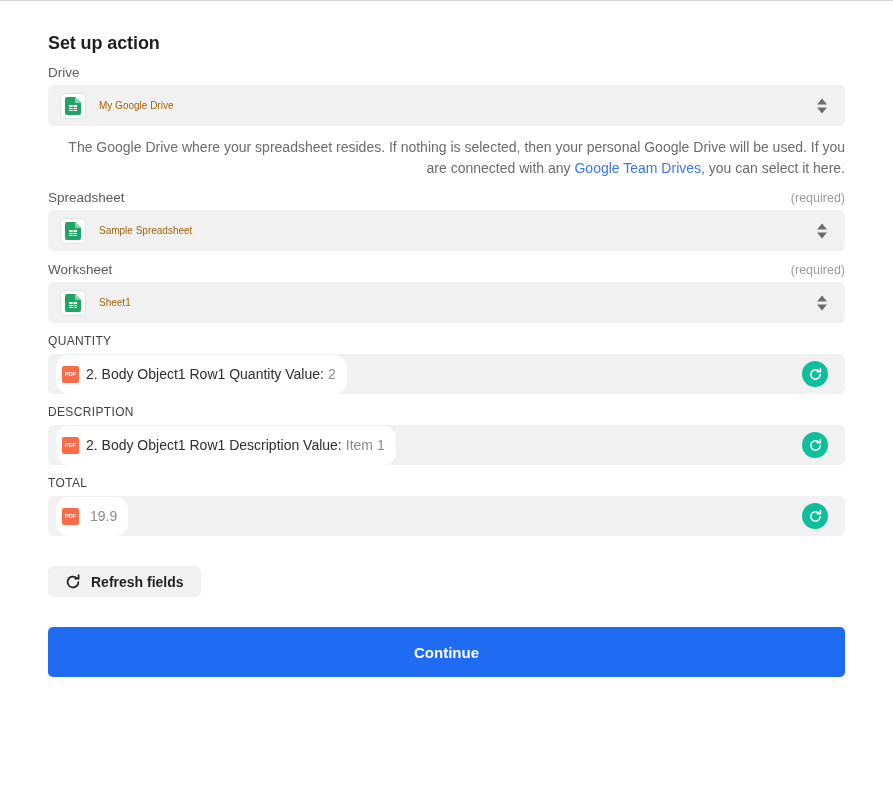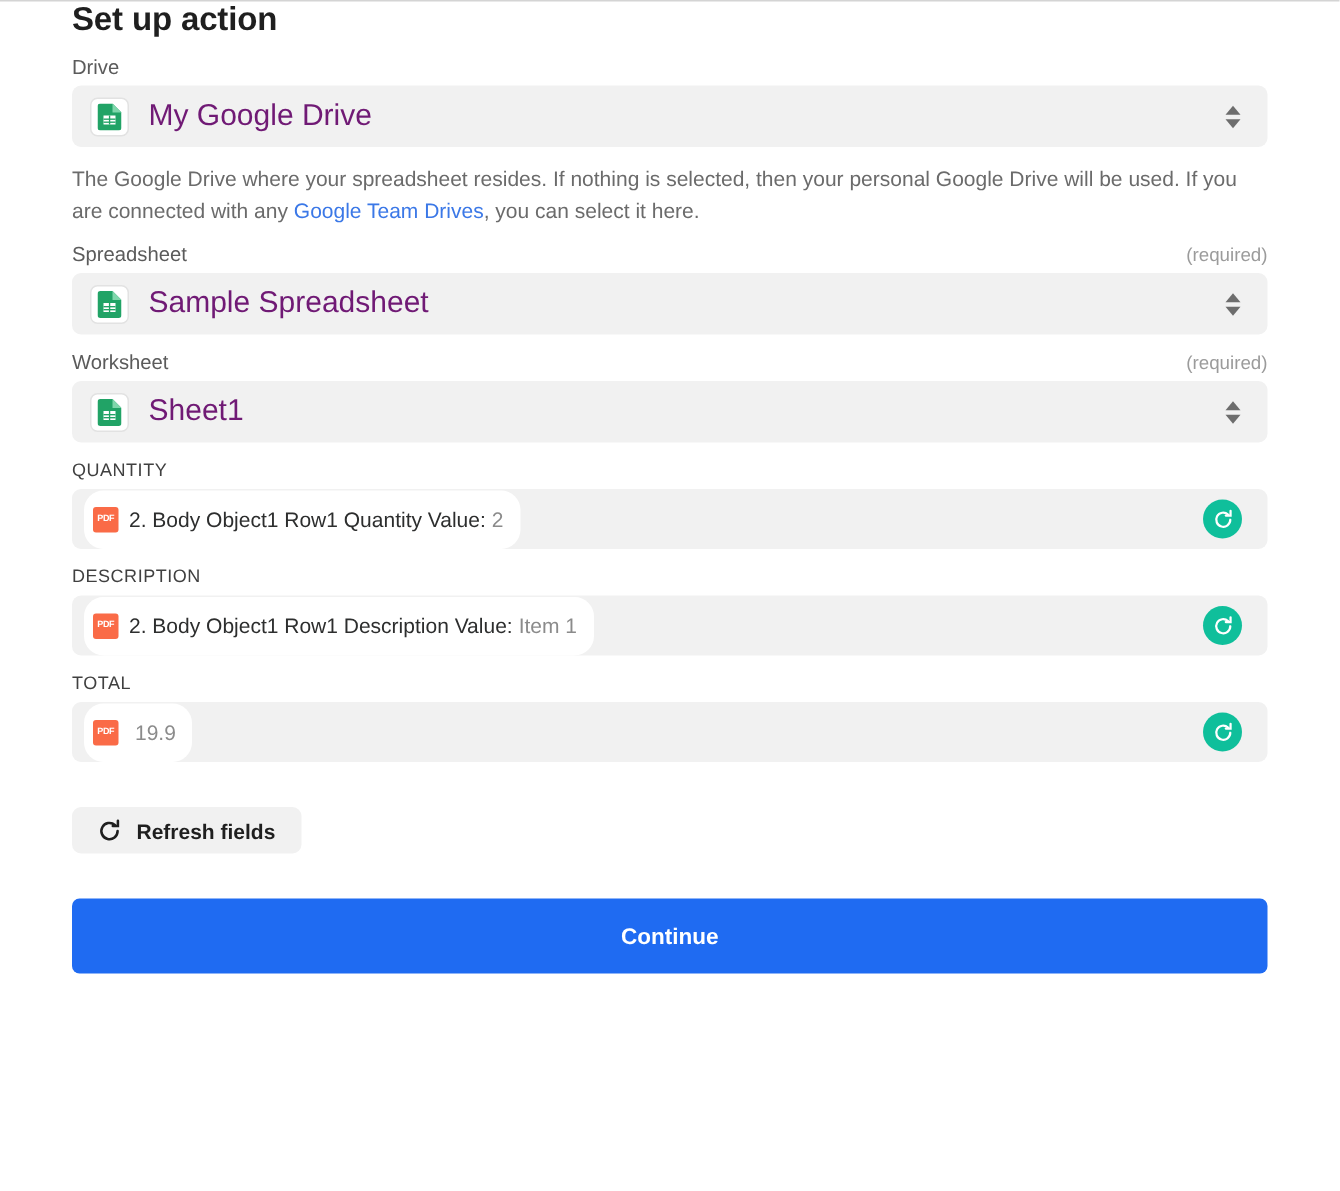--- a/index.html
+++ b/index.html
@@ -22,24 +22,25 @@
     height: 1px;
     background: #d4d4d4;
   }
   .page {
     position: relative;
     padding: 0 48px;
     box-sizing: border-box;
     width: 893px;
   }
   .title {
-    font-size: 22px;
+    font-size: 18px;
     font-weight: bold;
     color: #1f1f1f;
     margin: 0;
+    padding-top: 33px;
     letter-spacing: -0.1px;
   }
 
   
   .field-block { margin-top: 11px; }
   .label-row {
     display: flex;
     align-items: baseline;
     justify-content: space-between;
     margin-bottom: 5px;
@@ -71,22 +72,22 @@
     border-radius: 5px;
     border: 1px solid #e2e2e2;
     display: flex;
     align-items: center;
     justify-content: center;
     flex: none;
     box-sizing: border-box;
   }
   .sheets-icon svg { display:block; }
   .select-value {
-    font-size: 20px;
-    color: #701a75;
+    font-size: 10px;
+    color: #a16207;
     margin-left: 13px;
   }
   .stepper {
     position: absolute;
     right: 18px;
     top: 50%;
     transform: translateY(-50%);
     display: flex;
     flex-direction: column;
     align-items: center;
@@ -100,20 +101,21 @@
   .tri-up { border-bottom: 6px solid #6d6d6d; }
   .tri-dn { border-top: 6px solid #6d6d6d; }
 
   
   .helper {
     font-size: 14px;
     line-height: 21px;
     color: #6b6b6b;
     margin: 11px 0 0 0;
     max-width: 800px;
+    text-align: right;
   }
   .helper a {
     color: #3b78e7;
     text-decoration: none;
   }
 
   
   .token-label {
     font-size: 12px;
     letter-spacing: 0.35px;

